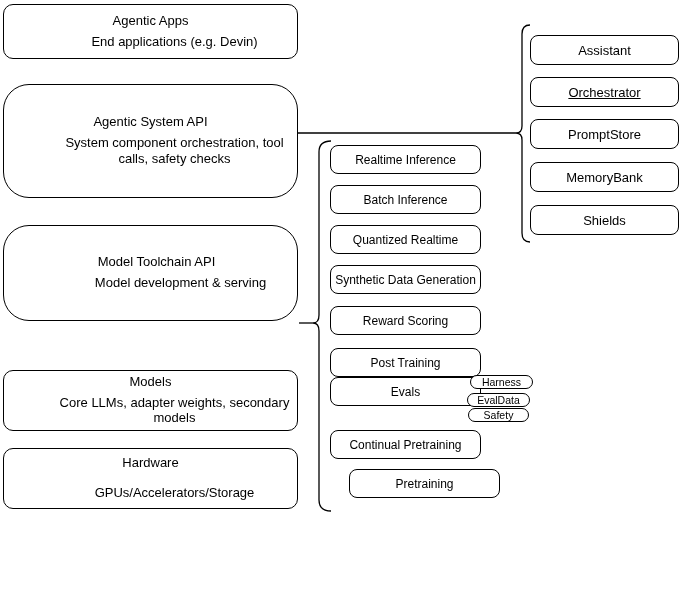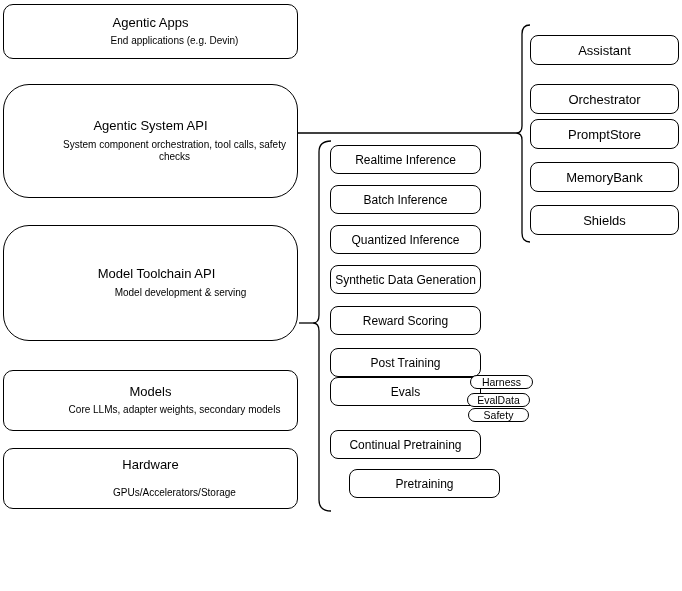--- a/index.html
+++ b/index.html
@@ -9,21 +9,21 @@
   }
   #connectors { position:absolute; left:0; top:0; width:682px; height:591px; z-index:1; }
   .node {
     position:absolute; box-sizing:border-box; background:#fff;
     border:1.4px solid #000; display:flex; flex-direction:column;
     justify-content:center; text-align:center; z-index:2;
   }
   .big-round { border-radius:26px; }
   .small-round { border-radius:10px; }
   .node .title { font-size:13px; line-height:1.15; }
-  .node .subtitle { font-size:10px; line-height:1.2; margin-top:5px;margin-left:48px; }
+  .node .subtitle { font-size:13px; line-height:1.2; margin-top:5px;margin-left:48px; }
   .mbox {
     position:absolute; box-sizing:border-box; left:330px; width:151px; height:29px;
     background:#fff; border:1.4px solid #000; border-radius:8px;
     display:flex; align-items:center; justify-content:center;
     font-size:12px; z-index:2; text-align:center;
   }
   .rbox {
     position:absolute; box-sizing:border-box; left:530px; width:149px; height:30px;
     background:#fff; border:1.4px solid #000; border-radius:8px;
     display:flex; align-items:center; justify-content:center;
@@ -55,21 +55,21 @@
   <div class="node small-round" style="left:3px; top:4px; width:295px; height:55px;">
     <div class="title">Agentic Apps</div>
     <div class="subtitle">End applications (e.g. Devin)</div>
   </div>
 
   <div class="node big-round" style="left:3px; top:84px; width:295px; height:114px;">
     <div class="title">Agentic System API</div>
     <div class="subtitle">System component orchestration, tool calls, safety checks</div>
   </div>
 
-  <div class="node big-round" style="left:3px; top:225px; width:295px; height:116px;padding-left:12px;">
+  <div class="node big-round" style="left:3px; top:225px; width:295px; height:96px;padding-left:12px;">
     <div class="title">Model Toolchain API</div>
     <div class="subtitle">Model development &amp; serving</div>
   </div>
 
   <div class="node small-round" style="left:3px; top:370px; width:295px; height:61px;">
     <div class="title">Models</div>
     <div class="subtitle">Core LLMs, adapter weights, secondary models</div>
   </div>
 
   <div class="node small-round" style="left:3px; top:448px; width:295px; height:61px;gap:9px;">
@@ -78,21 +78,21 @@
   </div>
 
 
   <div class="mbox" style="top:145px;text-align:center;">
     <span>Realtime Inference</span>
   </div>
   <div class="mbox" style="top:185px;">
     <span>Batch Inference</span>
   </div>
   <div class="mbox" style="top:225px;">
-    <span>Quantized Inference</span>
+    <span>Quantized Realtime</span>
   </div>
   <div class="mbox" style="top:265px;">
     <span>Synthetic Data Generation</span>
   </div>
   <div class="mbox" style="top:306px;">
     <span>Reward Scoring</span>
   </div>
   <div class="mbox" style="top:348px;">
     <span>Post Training</span>
   </div>
@@ -112,21 +112,21 @@
   <div class="pill" style="left:467px; top:393px; width:63px;">
     <span>EvalData</span>
   </div>
   <div class="pill" style="left:468px; top:408px; width:61px;">
     <span>Safety</span>
   </div>
 
   <div class="rbox" style="top:35px;">
     <span>Assistant</span>
   </div>
-  <div class="rbox" style="top:84px;">
+  <div class="rbox" style="top:77px;text-decoration:underline;">
     <span>Orchestrator</span>
   </div>
   <div class="rbox" style="top:119px;">
     <span>PromptStore</span>
   </div>
   <div class="rbox" style="top:162px;">
     <span>MemoryBank</span>
   </div>
   <div class="rbox" style="top:205px;">
     <span>Shields</span>

